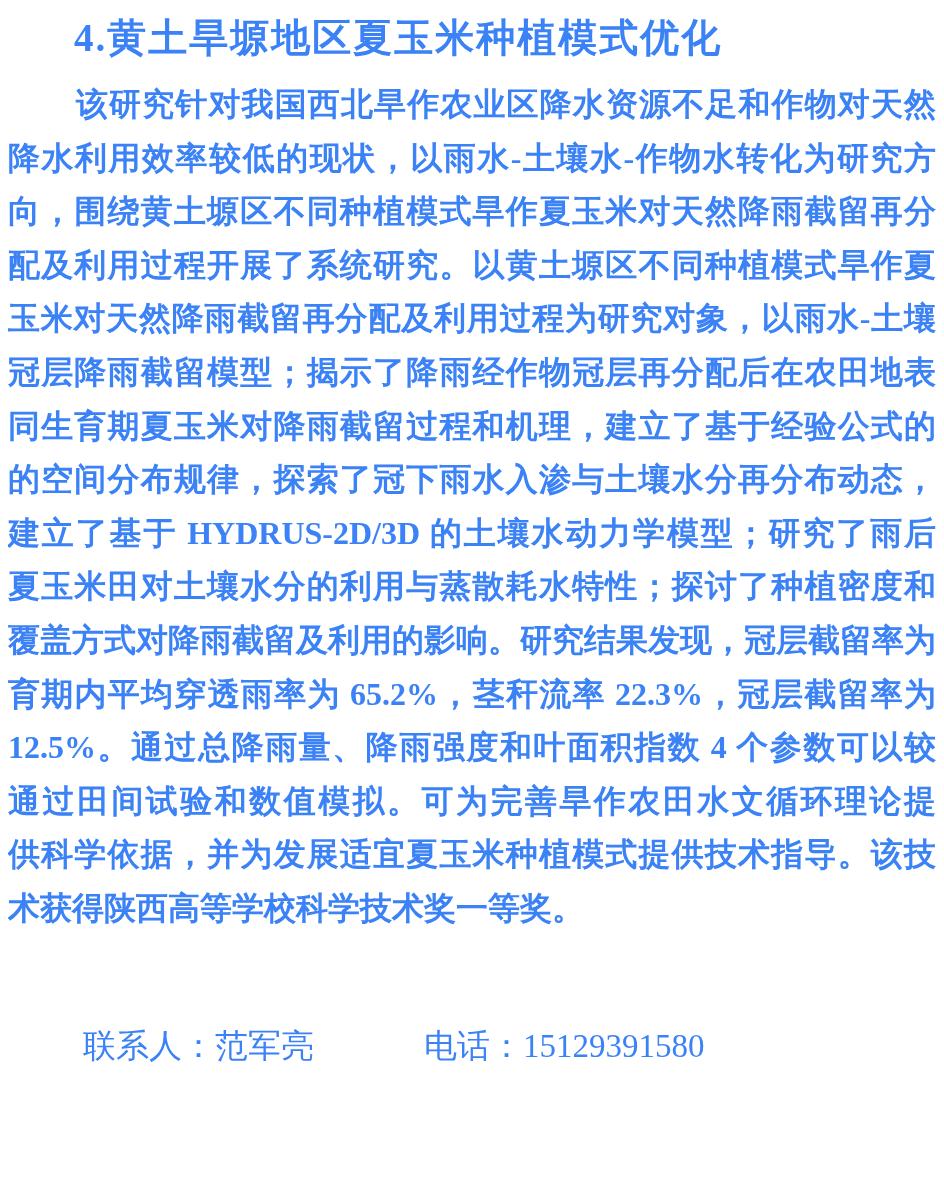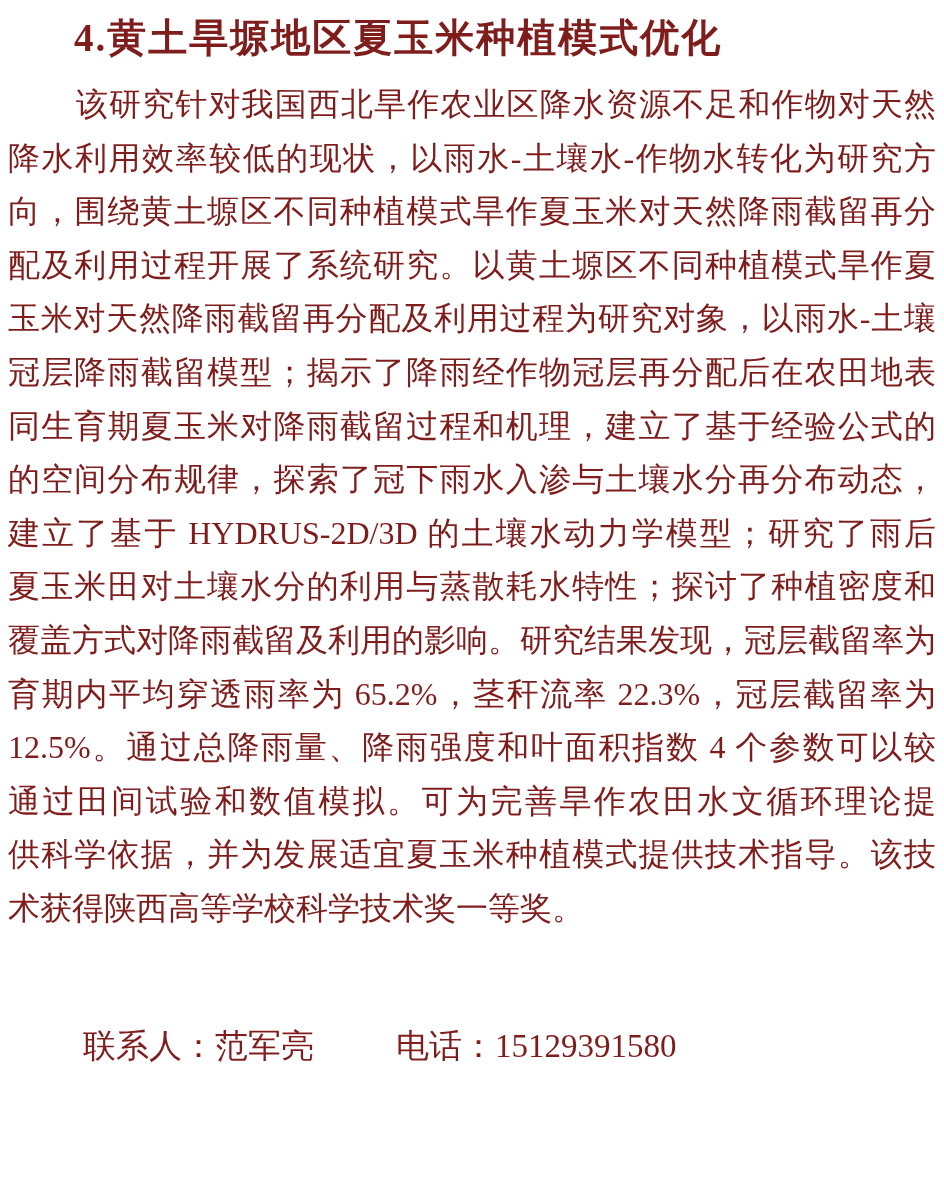--- a/index.html
+++ b/index.html
@@ -7,21 +7,21 @@
     padding: 0;
     background: #ffffff;
   }
   .page {
     position: relative;
     width: 944px;
     height: 1192px;
     box-sizing: border-box;
     padding: 14px 8px 0 8px;
     background: #ffffff;
-    color: #7f1d1d;
+    color: #3b82f6;
     font-family: "Liberation Serif", "DejaVu Serif", serif;
     overflow: hidden;
   }
   .doc-title {
     font-size: 39px;
     font-weight: bold;
     line-height: 48px;
     padding-left: 66px;
     letter-spacing: 2px;
     white-space: nowrap;
@@ -29,36 +29,37 @@
   .paragraph {
     margin-top: 16px;
     font-size: 32px;
     line-height: 53.6px;
   }
   .body-line {
     text-align: justify;
     text-align-last: justify;
     height: 53.6px;
     overflow: hidden;
+    font-weight: bold;
   }
   .body-line:first-child {
     text-indent: 68px;
   }
   .body-line:last-child {
     text-align-last: left;
   }
   .contact-row {
     margin-top: 84px;
     padding-left: 75px;
     font-size: 33px;
     line-height: 53.6px;
     white-space: nowrap;
   }
   .contact-phone {
-    margin-left: 82px;
+    margin-left: 110px;
   }
 </style>
 </head>
 <body>
 
 <div class="page">
 
   <div class="doc-title">4.黄土旱塬地区夏玉米种植模式优化</div>
 
   <div class="paragraph">

